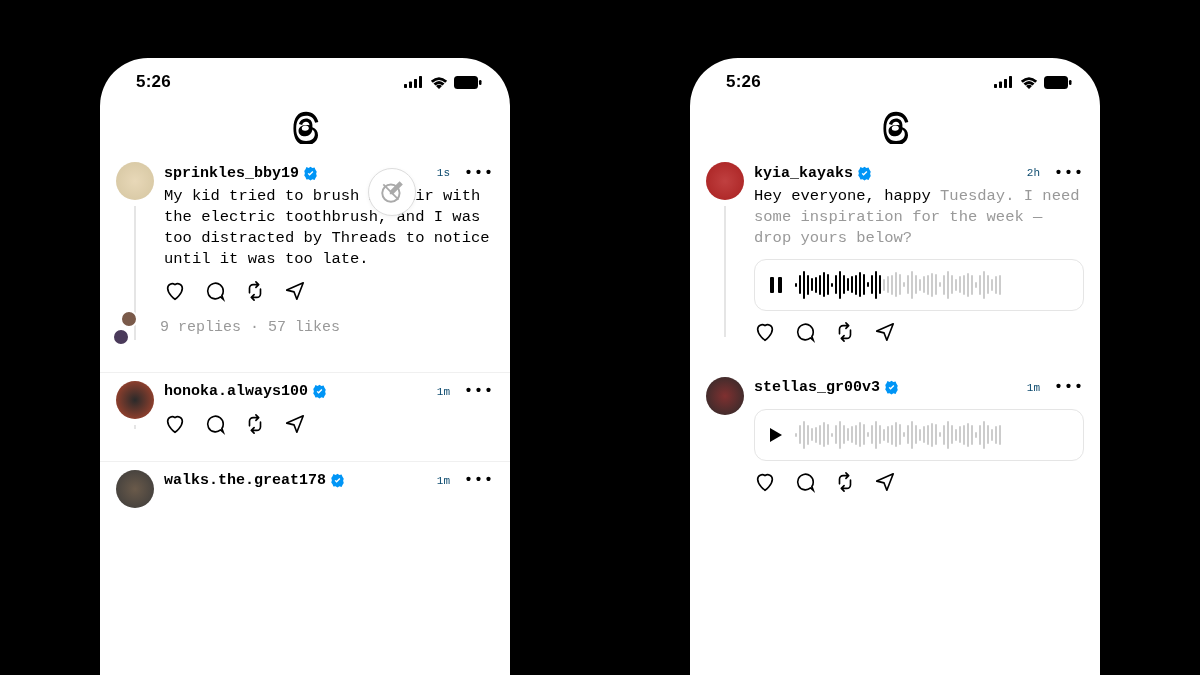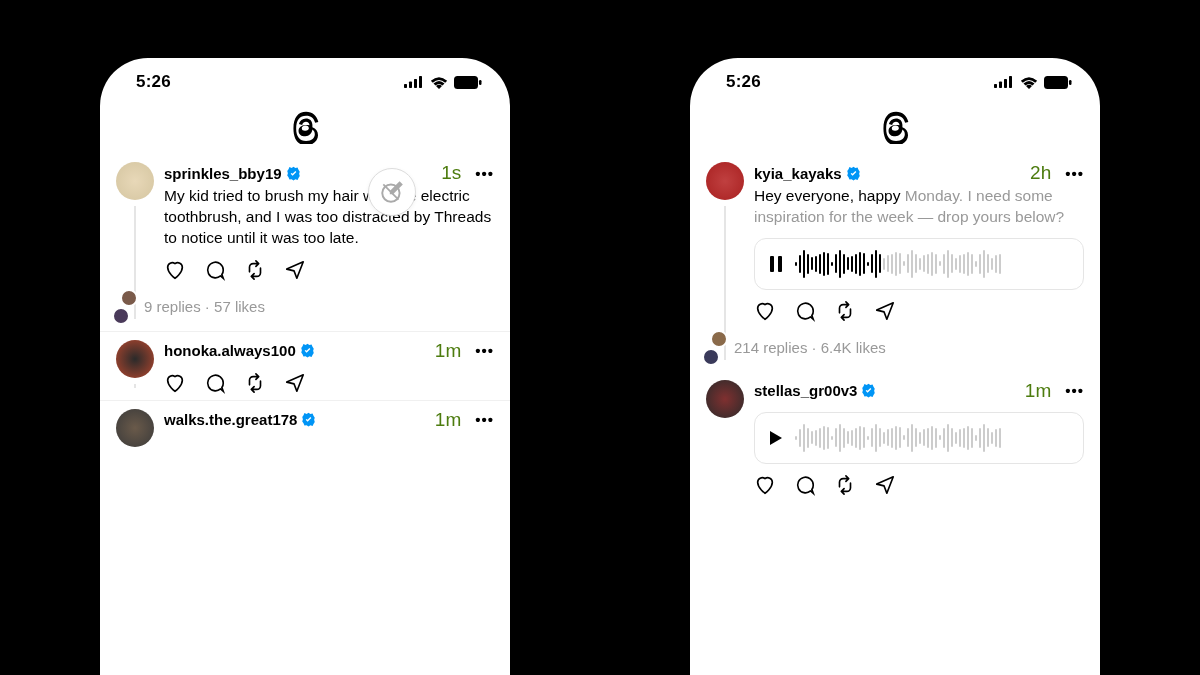--- a/index.html
+++ b/index.html
@@ -34,23 +34,24 @@
   .status-right svg { display: block; }
   .app-header {
     height: 56px;
     display: flex;
     align-items: center;
     justify-content: center;
   }
   .feed { padding: 0; }
   .post {
     display: flex;
-    padding: 8px 16px 6px 16px;
+    padding: 8px 16px 26px 16px;
     gap: 10px;
     border-bottom: 1px solid #f0f0f0;
+    font-family: Liberation Mono, monospace;
   }
   .post:last-child { border-bottom: none; }
   .avatar-col {
     width: 38px;
     flex-shrink: 0;
     display: flex;
     flex-direction: column;
     align-items: center;
   }
   .avatar {
@@ -66,21 +67,21 @@
   .body-col { flex: 1; min-width: 0; }
   .post-header {
     display: flex;
     align-items: center;
     gap: 4px;
     height: 22px;
   }
   .username { font-weight: 600; font-size: 15px; color: #000; }
   .verified { flex-shrink: 0; }
   .spacer { flex: 1; }
-  .timestamp { color: #4d7c0f; font-size: 19px; margin-right: 10px; }
+  .timestamp { color: #0c4a6e; font-size: 11px; margin-right: 10px; }
   .more-btn { color: #000; font-weight: 800; letter-spacing: 1px; font-size: 15px; line-height: 1;}
   .post-text { font-size: 15.5px; line-height: 1.35; color: #000; margin-top: 2px; }
   .post-text .faded { color: #999; }
   .actions {
     display: flex;
     gap: 18px;
     margin-top: 10px;
     align-items: center;
   }
   .actions svg { display: block; }
@@ -109,21 +110,21 @@
     width: 48px; height: 48px;
     border-radius: 50%;
     background: #fff;
     border: 1px solid #ddd;
     display: flex; align-items: center; justify-content: center;
     box-shadow: 0 1px 4px rgba(0,0,0,0.05);
   }
   .stats-inline {
     display: flex;
     align-items: center;
-    gap: 6px;
+    gap: 22px;
     margin-left: -44px;
     margin-top: 8px;
   }
 </style>
 </head>
 <body>
 
 <div class="phone">
   <div class="status-bar">
     <div class="status-time">5:26</div>
@@ -292,21 +293,21 @@
         <div class="post-header">
           <span class="username">kyia_kayaks</span>
           <svg class="verified" width="15" height="15" viewBox="0 0 24 24">
               <path fill="#0095f6" d="M12 1l3 2 3.5-0.5L20 6l2 3-1 3.5 1 3.5-2 3-1.5 3.5L15 21l-3 2-3-2-3.5 0.5L4 18l-2-3 1-3.5L2 8l2-3 1.5-3.5L9 3z"></path>
               <path fill="#fff" d="M10.5 15.5l-3-3 1.5-1.5 1.5 1.5 4.5-4.5 1.5 1.5z"></path>
             </svg>
           <div class="spacer"></div>
           <span class="timestamp">2h</span>
           <span class="more-btn">•••</span>
         </div>
-        <div class="post-text"><span>Hey everyone, happy </span><span class="faded">Monday. I need some inspiration for the week — drop yours below?</span></div>
+        <div class="post-text"><span>Hey everyone, happy </span><span class="faded">Tuesday. I need some inspiration for the week — drop yours below?</span></div>
 
         <div class="voice-card">
           <svg width="14" height="16" viewBox="0 0 14 16">
               <rect x="1" y="0" width="4" height="16" rx="1" fill="#000"></rect>
               <rect x="9" y="0" width="4" height="16" rx="1" fill="#000"></rect>
             </svg>
           <div class="waveform" id="wave1">
               <div class="bar" style="height: 4px;"></div>
               <div class="bar" style="height: 18.5959px;"></div>
               <div class="bar" style="height: 27.7381px;"></div>
@@ -369,27 +370,20 @@
           <svg width="22" height="22" viewBox="0 0 24 24" fill="none">
               <path d="M21 12a8.5 8.5 0 1 0-3 6.5L21 21l-1.5-4A8.4 8.4 0 0 0 21 12z" stroke="#000" stroke-width="1.8"></path>
             </svg>
           <svg width="22" height="22" viewBox="0 0 24 24" fill="none">
               <path d="M6 14V9a4 4 0 0 1 4-4h6m-3-3 3 3-3 3M18 10v5a4 4 0 0 1-4 4H8m3 3-3-3 3-3" stroke="#000" stroke-width="1.8" stroke-linecap="round" stroke-linejoin="round"></path>
             </svg>
           <svg width="22" height="22" viewBox="0 0 24 24" fill="none">
               <path d="M3 11 L21 3 L14 21 L11 13 Z" stroke="#000" stroke-width="1.8" stroke-linejoin="round"></path>
             </svg>
         </div>
-        <div class="stats-inline">
-          <div class="mini-avatars">
-            <div class="ma" style="background:#8a6a4a"></div>
-              <div class="ma" style="background:#3a3a5a"></div>
-          </div>
-          <span class="stats-text"><span>214 replies</span><span> · </span><span>6.4K likes</span></span>
-        </div>
       </div>
     </div>
 
     <div class="post">
       <div class="avatar-col">
         <div class="avatar" style="background:radial-gradient(#803030,#2a2a2a)"></div>
       </div>
       <div class="body-col">
         <div class="post-header">
           <span class="username">stellas_gr00v3</span>

